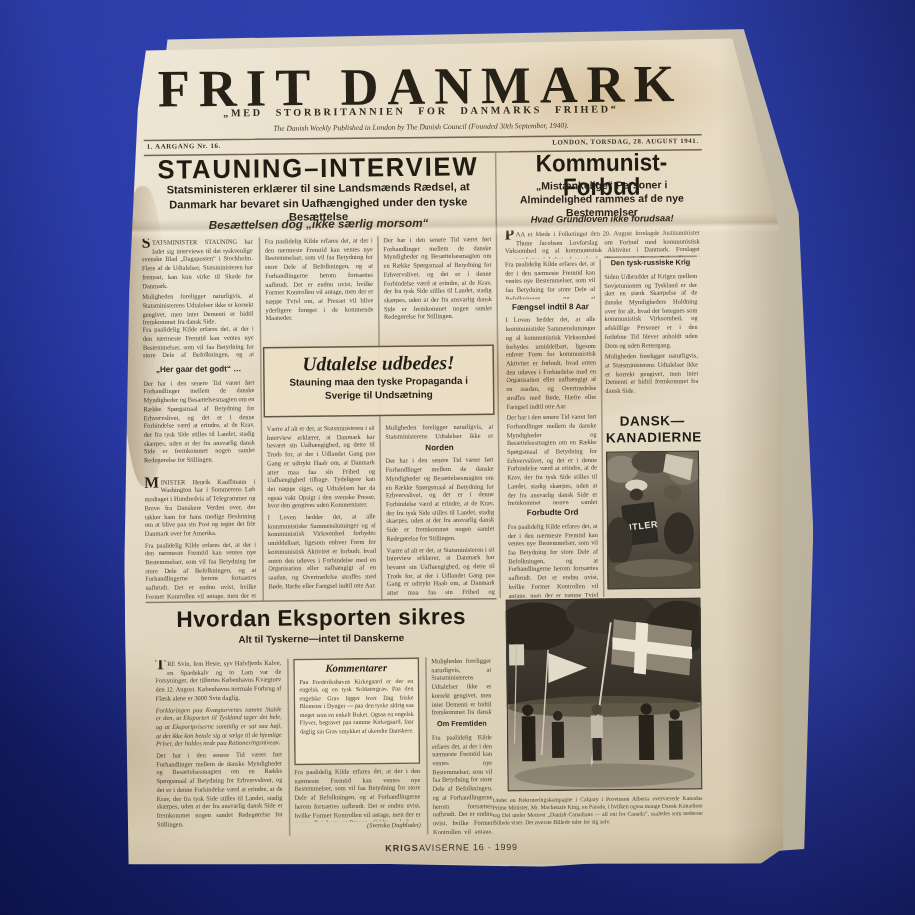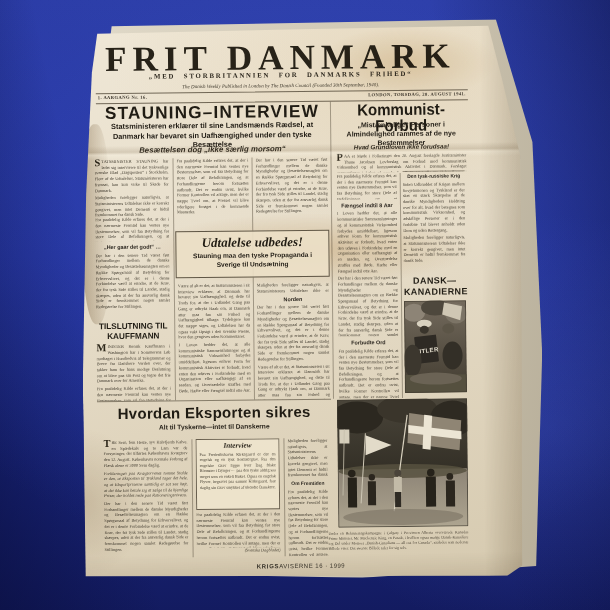--- a/index.html
+++ b/index.html
@@ -96,21 +96,20 @@
       <div class="seg" style="height:22px;">
           <p class="bt">Muligheden foreligger naturligvis, at Statsministerens Udtalelser ikke er korrekt gengivet, men intet Dementi er hidtil fremkommet fra dansk Side.</p>
         </div>
       <div class="seg" style="height:24px;">
           <p class="bt">Fra paalidelig Kilde erfares det, at der i den nærmeste Fremtid kan ventes nye Bestemmelser, som vil faa Betydning for store Dele af Befolkningen, og at Forhandlingerne herom fortsættes uafbrudt. Det er endnu uvist, hvilke Former Kontrollen vil antage, men der er næppe Tvivl om, at Presset vil blive yderligere forøget i de kommende Maaneder.</p>
         </div>
       <div class="xh">„Her gaar det godt“ …</div>
       <div class="seg" style="height:66px;">
           <p class="bt">Der har i den senere Tid været ført Forhandlinger mellem de danske Myndigheder og Besættelsesmagten om en Række Spørgsmaal af Betydning for Erhvervslivet, og det er i denne Forbindelse værd at erindre, at de Krav, der fra tysk Side stilles til Landet, stadig skærpes, uden at der fra ansvarlig dansk Side er fremkommet nogen samlet Redegørelse for Stillingen.</p>
         </div>
-      <div class="hl-kauff">TILSLUTNING TIL KAUFFMANN</div>
       <p class="bt dropcap">MINISTER Henrik Kauffmann i Washington har i Sommerens Løb modtaget i Hundredvis af Telegrammer og Breve fra Danskere Verden over, der takker ham for hans modige Beslutning om at blive paa sin Post og tegne det frie Danmark over for Amerika.</p>
       <p class="bt">Fra paalidelig Kilde erfares det, at der i den nærmeste Fremtid kan ventes nye Bestemmelser, som vil faa Betydning for store Dele af Befolkningen, og at Forhandlingerne herom fortsættes uafbrudt. Det er endnu uvist, hvilke Former Kontrollen vil antage, men der er næppe Tvivl om, at Presset vil blive yderligere forøget i de kommende Maaneder.</p>
     </div>
     <div class="vr" style="left:92px;top:131px;height:242px;"></div>
 
     <div class="a col" style="left:96px;top:131px;width:72px;height:70px;">
       <p class="bt">Fra paalidelig Kilde erfares det, at der i den nærmeste Fremtid kan ventes nye Bestemmelser, som vil faa Betydning for store Dele af Befolkningen, og at Forhandlingerne herom fortsættes uafbrudt. Det er endnu uvist, hvilke Former Kontrollen vil antage, men der er næppe Tvivl om, at Presset vil blive yderligere forøget i de kommende Maaneder.</p>
     </div>
     <div class="vr" style="left:171px;top:131px;height:242px;"></div>
     <div class="a col" style="left:175px;top:131px;width:72px;height:70px;">
@@ -187,21 +186,21 @@
     <div class="a sub-exp" style="left:14px;top:396px;width:234px;">Alt til Tyskerne—intet til Danskerne</div>
 
     <div class="a col" style="left:20px;top:412px;width:84px;height:118px;">
       <p class="bt dropcap">TRE Svin, fem Heste, syv Halvfjerds Kalve, en Spædekalv og to Lam var de Forsyninger, der tilførtes Københavns Kvægtorv den 12. August. Københavns normale Forbrug af Flæsk alene er 3000 Svin daglig.</p>
       <p class="bt it">Forklaringen paa Kvægtorvenes tomme Stalde er den, at Eksporten til Tyskland tager det hele, og at Eksportpriserne samtidig er sat saa højt, at det ikke kan betale sig at sælge til de hjemlige Priser, der holdes nede paa Rationeringsniveau.</p>
       <p class="bt">Der har i den senere Tid været ført Forhandlinger mellem de danske Myndigheder og Besættelsesmagten om en Række Spørgsmaal af Betydning for Erhvervslivet, og det er i denne Forbindelse værd at erindre, at de Krav, der fra tysk Side stilles til Landet, stadig skærpes, uden at der fra ansvarlig dansk Side er fremkommet nogen samlet Redegørelse for Stillingen.</p>
     </div>
     <div class="vr" style="left:108px;top:412px;height:118px;"></div>
     <div class="a col" style="left:112px;top:412px;width:84px;height:118px;">
       <div class="box-forsk">
-        <div class="t">Interview</div>
+        <div class="t">Kommentarer</div>
         <p class="bt">Paa Frederikshavns Kirkegaard er der en engelsk og en tysk Soldatergrav. Paa den engelske Grav ligger hver Dag friske Blomster i Dynger — paa den tyske aldrig saa meget som en enkelt Buket. Ogsaa en engelsk Flyver, begravet paa samme Kirkegaard, faar daglig sin Grav smykket af ukendte Danskere.</p>
       </div>
       <div class="seg" style="height:36px;">
           <p class="bt">Fra paalidelig Kilde erfares det, at der i den nærmeste Fremtid kan ventes nye Bestemmelser, som vil faa Betydning for store Dele af Befolkningen, og at Forhandlingerne herom fortsættes uafbrudt. Det er endnu uvist, hvilke Former Kontrollen vil antage, men der er næppe Tvivl om, at Presset vil blive yderligere forøget i de kommende Maaneder.</p>
         </div>
       <div class="credit">(Svenska Dagbladet)</div>
     </div>
     <div class="vr" style="left:200px;top:412px;height:118px;"></div>
     <div class="a col" style="left:204px;top:412px;width:40px;height:118px;">
       <div class="seg" style="height:40px;">

